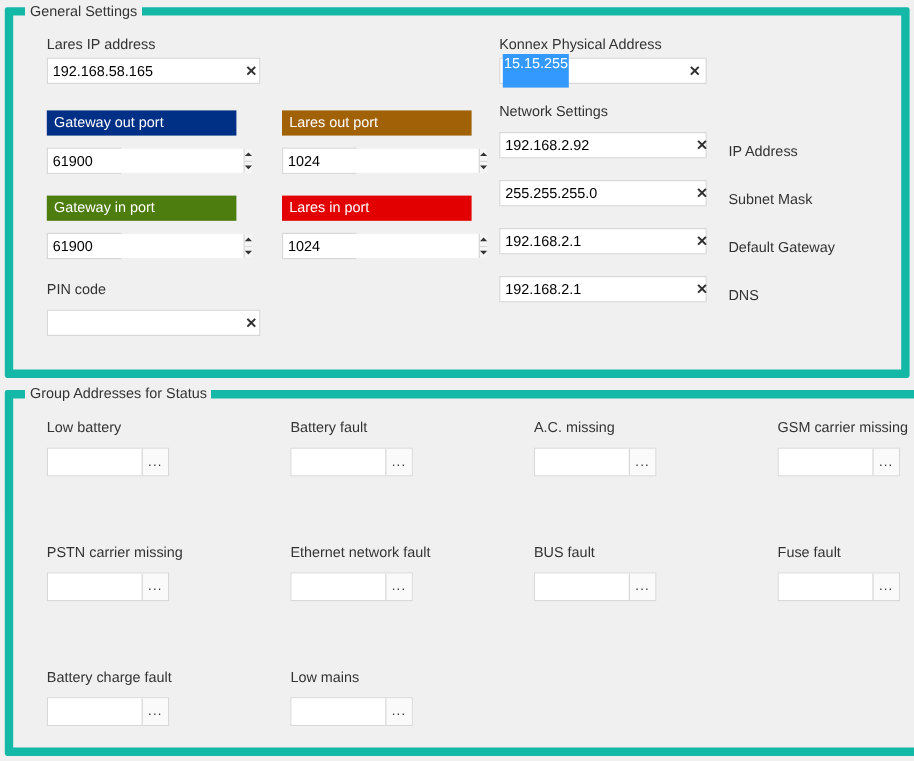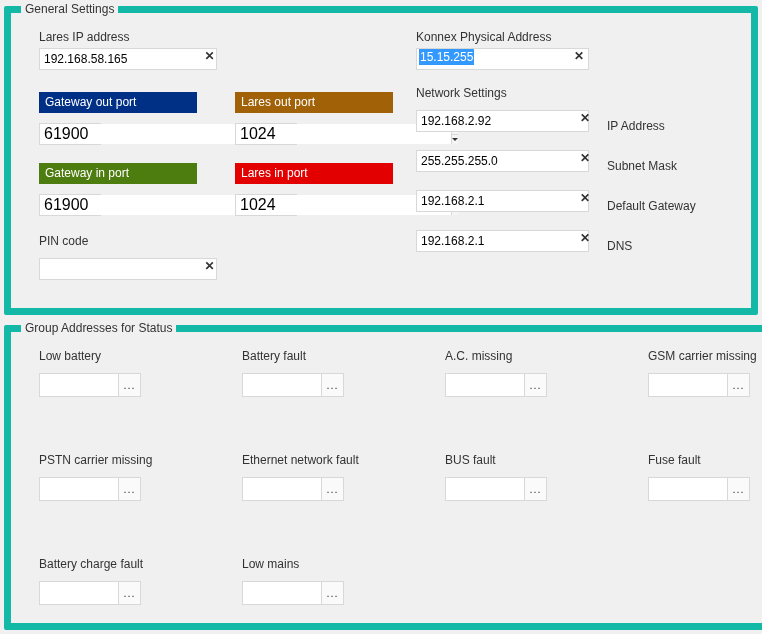--- a/index.html
+++ b/index.html
@@ -33,20 +33,21 @@
   .col-left { width: 365px; padding-left: 18px;}
   .col-right { flex: 1; }
   .label {
     color: #333;
     font-size: 12px;
     margin-bottom: 4px;
     display: block;
   }
   .text-field {
     display: flex;
+    align-items: center;
     height: 22px;
     background: #fff;
     border: 1px solid #d8d8d8;
     width: 180px;
     margin-bottom: 10px;
   }
   .text-field input {
     border: none;
     outline: none;
     flex: 1;
@@ -63,21 +64,21 @@
     font-size: 12px;
     user-select: none;
   }
   .tf-wide { width: 178px; }
   .tf-net { width: 173px; }
   .selected-text {
     background: #3399ff;
     color: #fff;
     padding: 0 1px;
     display: inline-block;
-    height: 16px;
+    height: 28px;
     line-height: 16px;
     margin-left: 2px;
   }
   .port-header {
     height: 21px;
     line-height: 21px;
     color: #fff;
     padding: 0 6px;
     font-size: 12px;
     width: 158px;
@@ -94,21 +95,21 @@
     height: 22px;
     border: 1px solid #d8d8d8;
     background: #fff;
     margin-bottom: 18px;
   }
   .spinner input {
     border: none;
     outline: none;
     flex: 1;
     padding: 0 4px;
-    font-size: 16px;
+    font-size: 12px;
   }
   .spin-btns {
     width: 14px;
     display: flex;
     flex-direction: column;
     border-left: 1px solid #d8d8d8;
   }
   .spin-btns div {
     flex: 1;
     display: flex;

